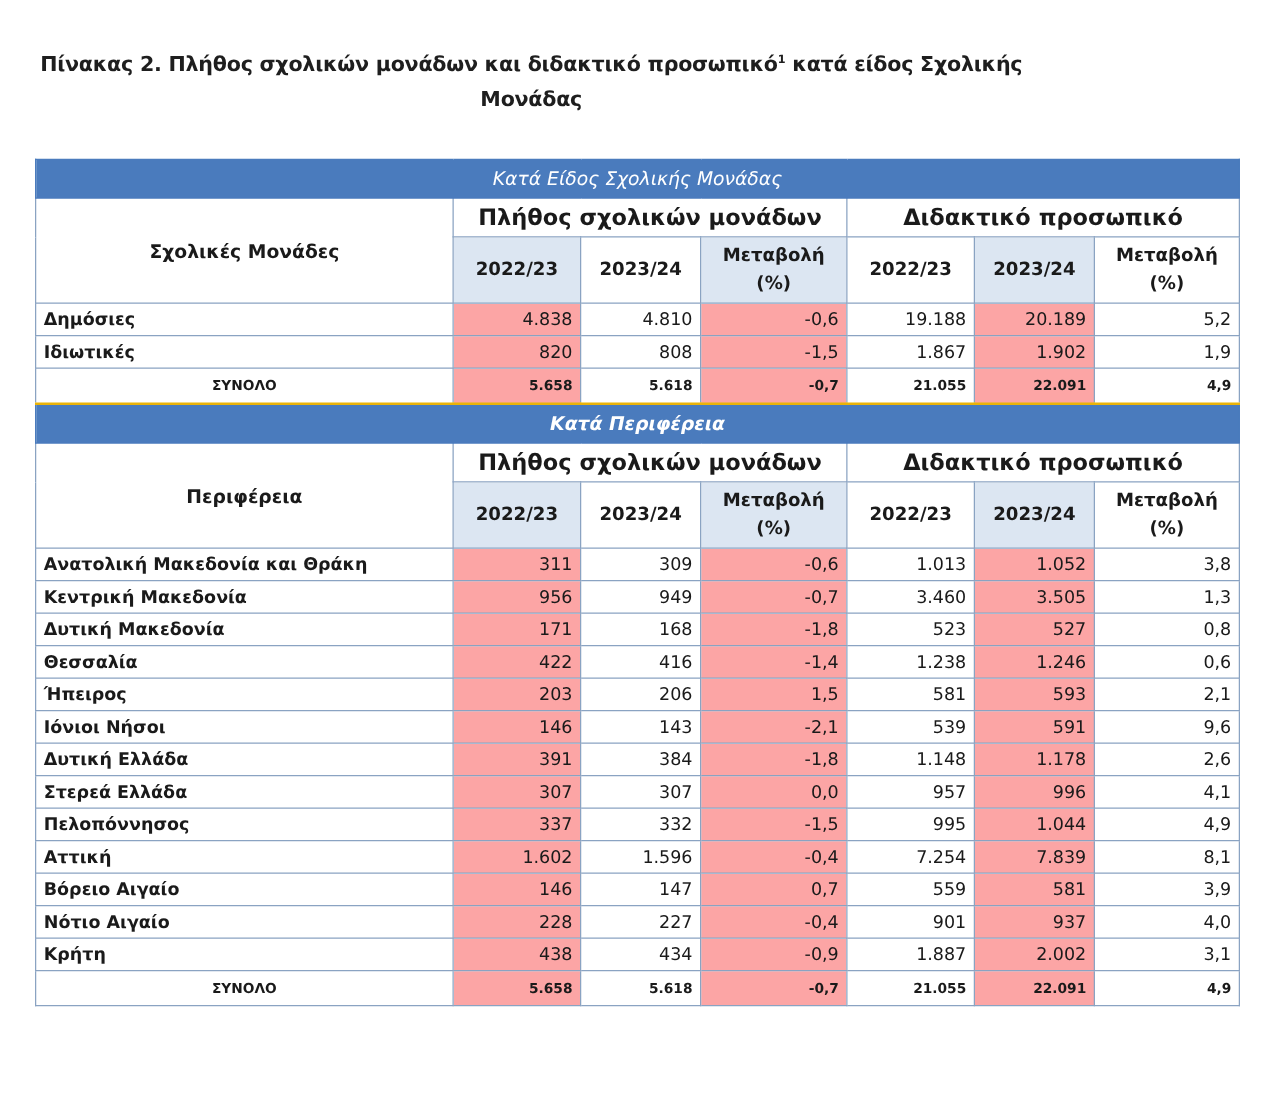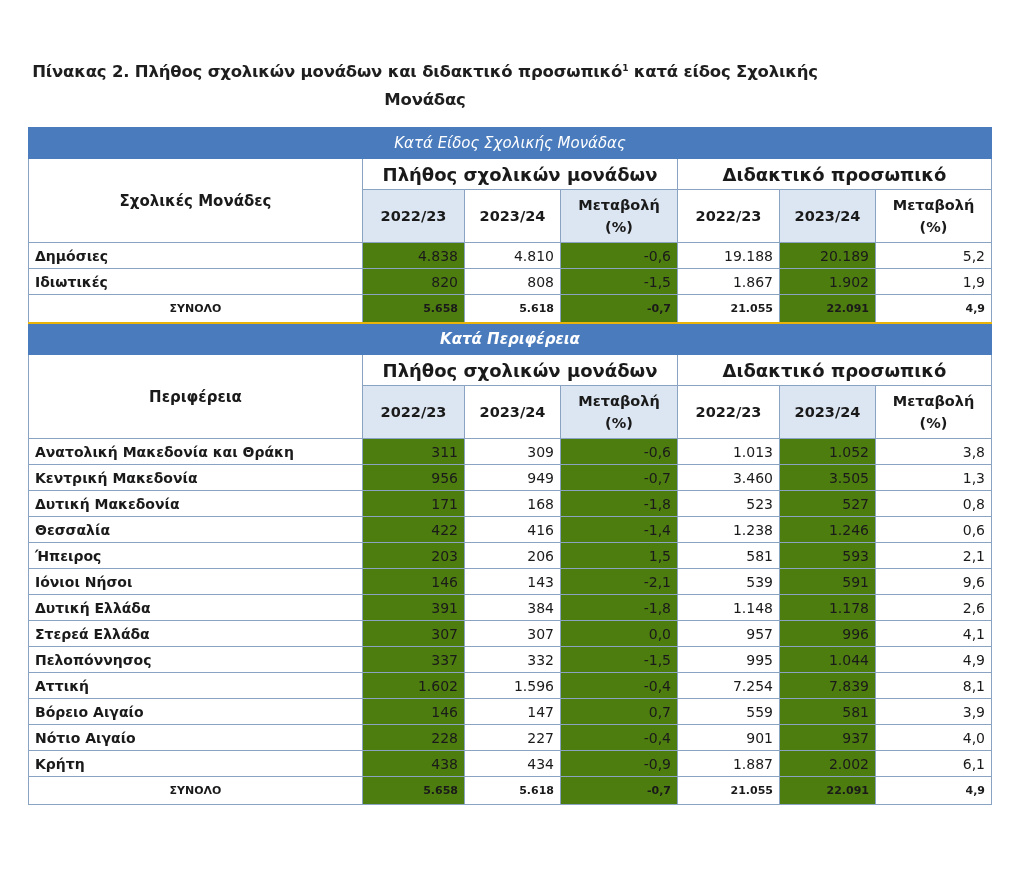--- a/index.html
+++ b/index.html
@@ -1,35 +1,35 @@
 <!DOCTYPE html>
 <html><head>
 <meta charset="utf-8">
 <style>
   html, body { margin: 0; padding: 0; background: #ffffff; }
   body { width: 1024px; height: 896px; position: relative; overflow: hidden;
          font-family: "DejaVu Sans", "Liberation Sans", sans-serif; color: #1a1a1a; }
-  .title { position: absolute; left: 0; top: 58px; width: 850px; text-align: center;
+  .title { position: absolute; left: 0; top: 38px; width: 850px; text-align: center;
            font-weight: bold; font-size: 16.5px; line-height: 28px; color: #1e1e1e; letter-spacing: -0.2px; }
   .title sup { font-size: 9px; vertical-align: super; line-height: 0; }
   table { position: absolute; left: 28px; top: 127px; border-collapse: collapse;
           table-layout: fixed; width: 963px; font-size: 14px; }
   col.c0 { width: 334px; } col.c1 { width: 102px; } col.c2 { width: 96px; } col.c3 { width: 117px; }
   col.c4 { width: 102px; } col.c5 { width: 96px; } col.c6 { width: 116px; }
   td, th { border: 1px solid #8aa3c2; padding: 0 6px; overflow: hidden; white-space: nowrap; }
   .section td { background: #4a7bbd; color: #ffffff; font-style: italic; text-align: center;
                 height: 30px; font-weight: normal; font-size: 15px; border-color: #4a7bbd; }
   .grp td { height: 30px; font-weight: bold; text-align: center; font-size: 18px; }
   .hdr td { height: 52px; font-weight: bold; text-align: center; font-size: 14.5px; line-height: 22px; }
   td.rowhead-big { font-weight: bold; text-align: center; font-size: 15px; }
   .data td { height: 25px; text-align: right; font-size: 14px; }
   .data td.lbl { text-align: left; font-weight: bold; margin-left: 48px; }
   .total td { height: 27px; text-align: right; font-weight: bold; font-size: 11px; }
   .total td.lbl { text-align: center; }
-  .shade { background: #4d7c0f; }
+  .shade { background: #fca5a5; }
   .hdr td.shade { background: #dce6f2; }
   .sep-top td { border-top: 2px solid #eab308; font-weight: bold; }
   table { border: 1.5px solid #6c8ab0; }
 </style>
 </head>
 <body>
 
 <div class="title">
   <div><span>Πίνακας 2. Πλήθος σχολικών μονάδων και διδακτικό προσωπικό</span><sup>1</sup><span> κατά είδος Σχολικής Μονάδας</span></div>
 </div>
@@ -224,21 +224,21 @@
         <td class="shade">937</td>
         <td class="">4,0</td>
       </tr>
       <tr class="data">
         <td class="lbl">Κρήτη</td>
         <td class="shade">438</td>
         <td class="">434</td>
         <td class="shade">-0,9</td>
         <td class="">1.887</td>
         <td class="shade">2.002</td>
-        <td class="">6,1</td>
+        <td class="">3,1</td>
       </tr>
       <tr class="total">
         <td class="lbl">ΣΥΝΟΛΟ</td>
         <td class="shade">5.658</td>
         <td class="">5.618</td>
         <td class="shade">-0,7</td>
         <td class="">21.055</td>
         <td class="shade">22.091</td>
         <td class="">4,9</td>
       </tr>

